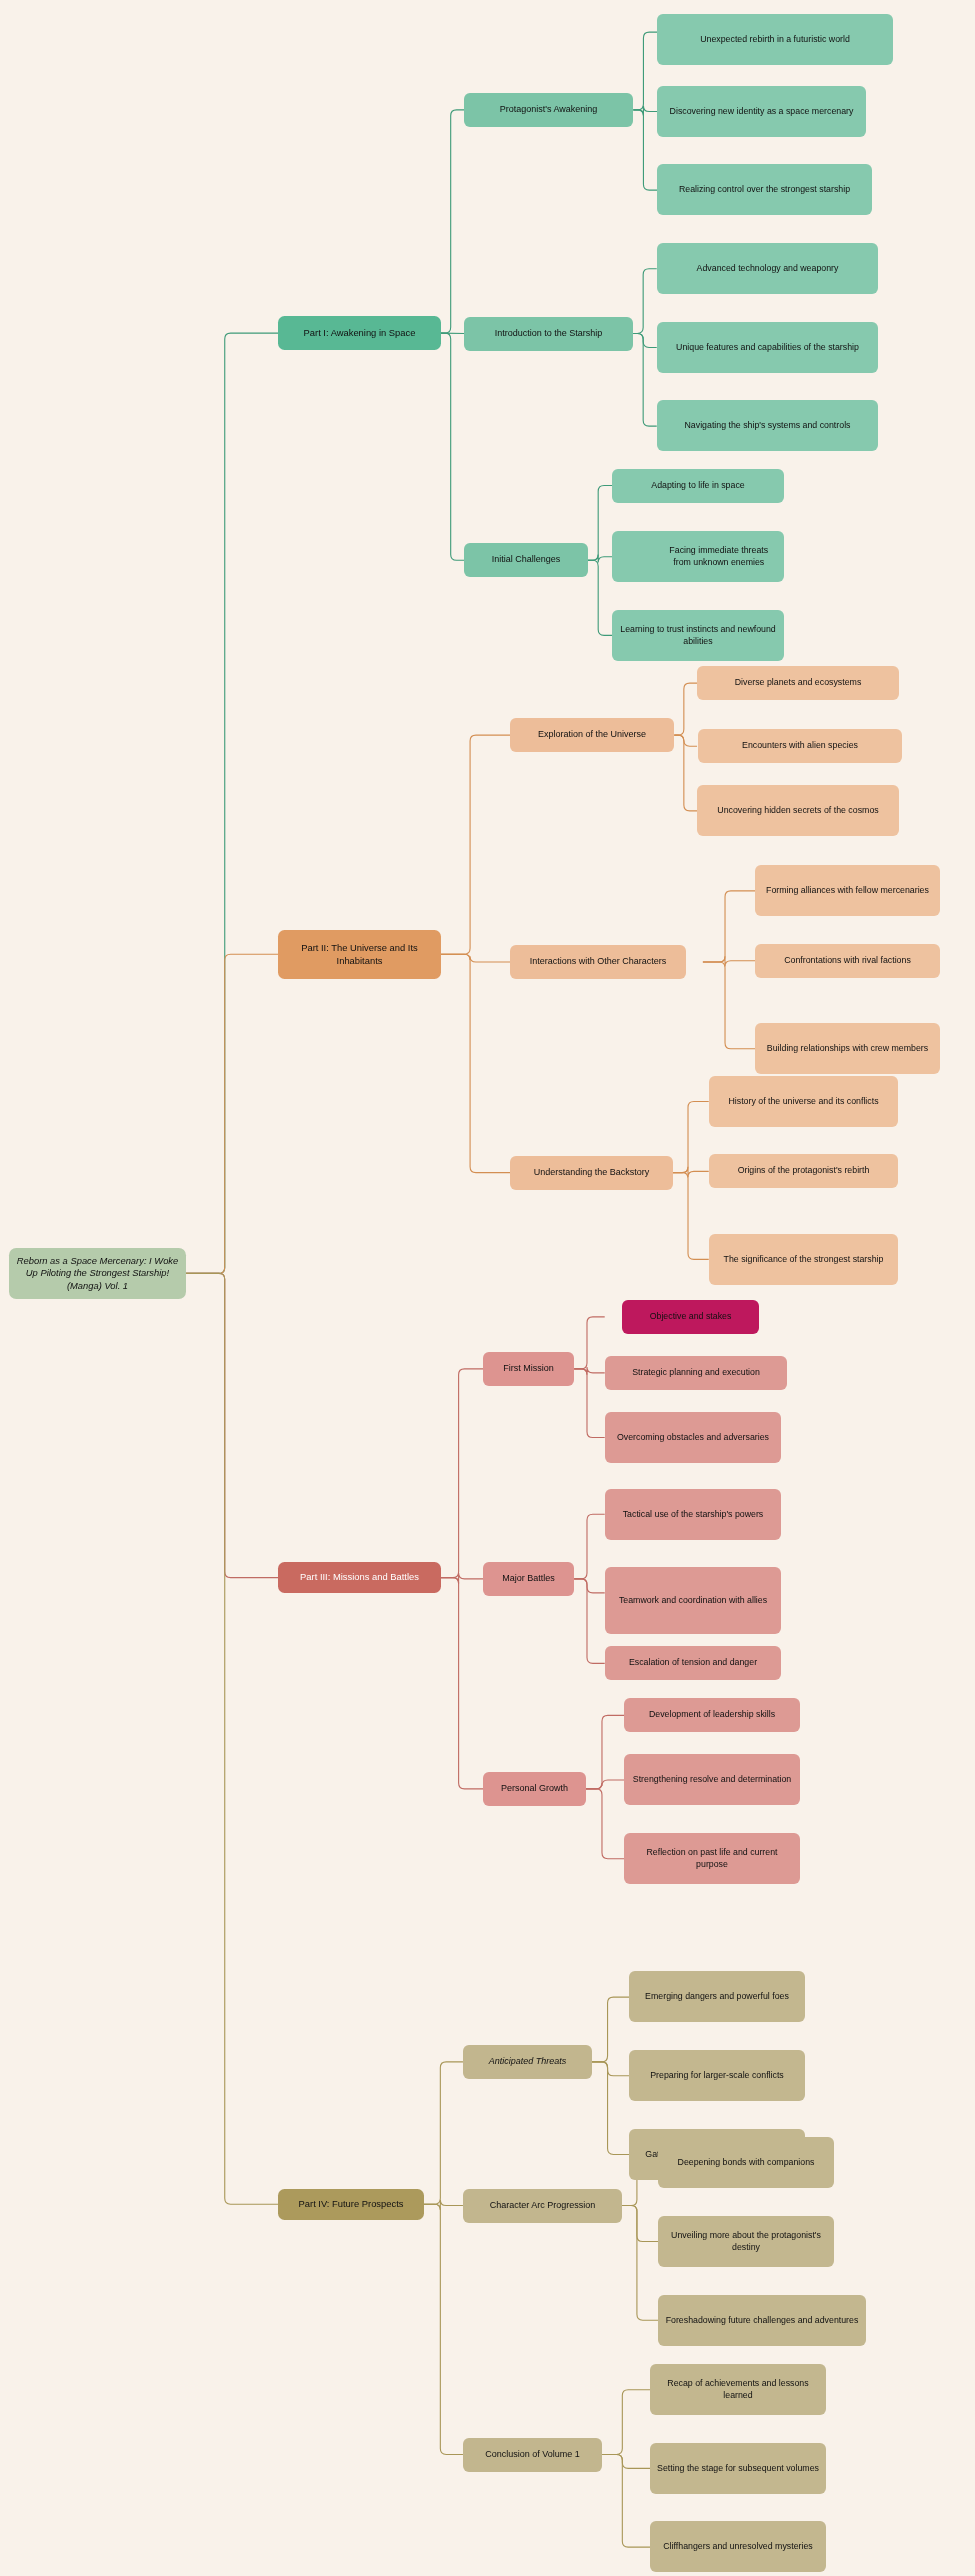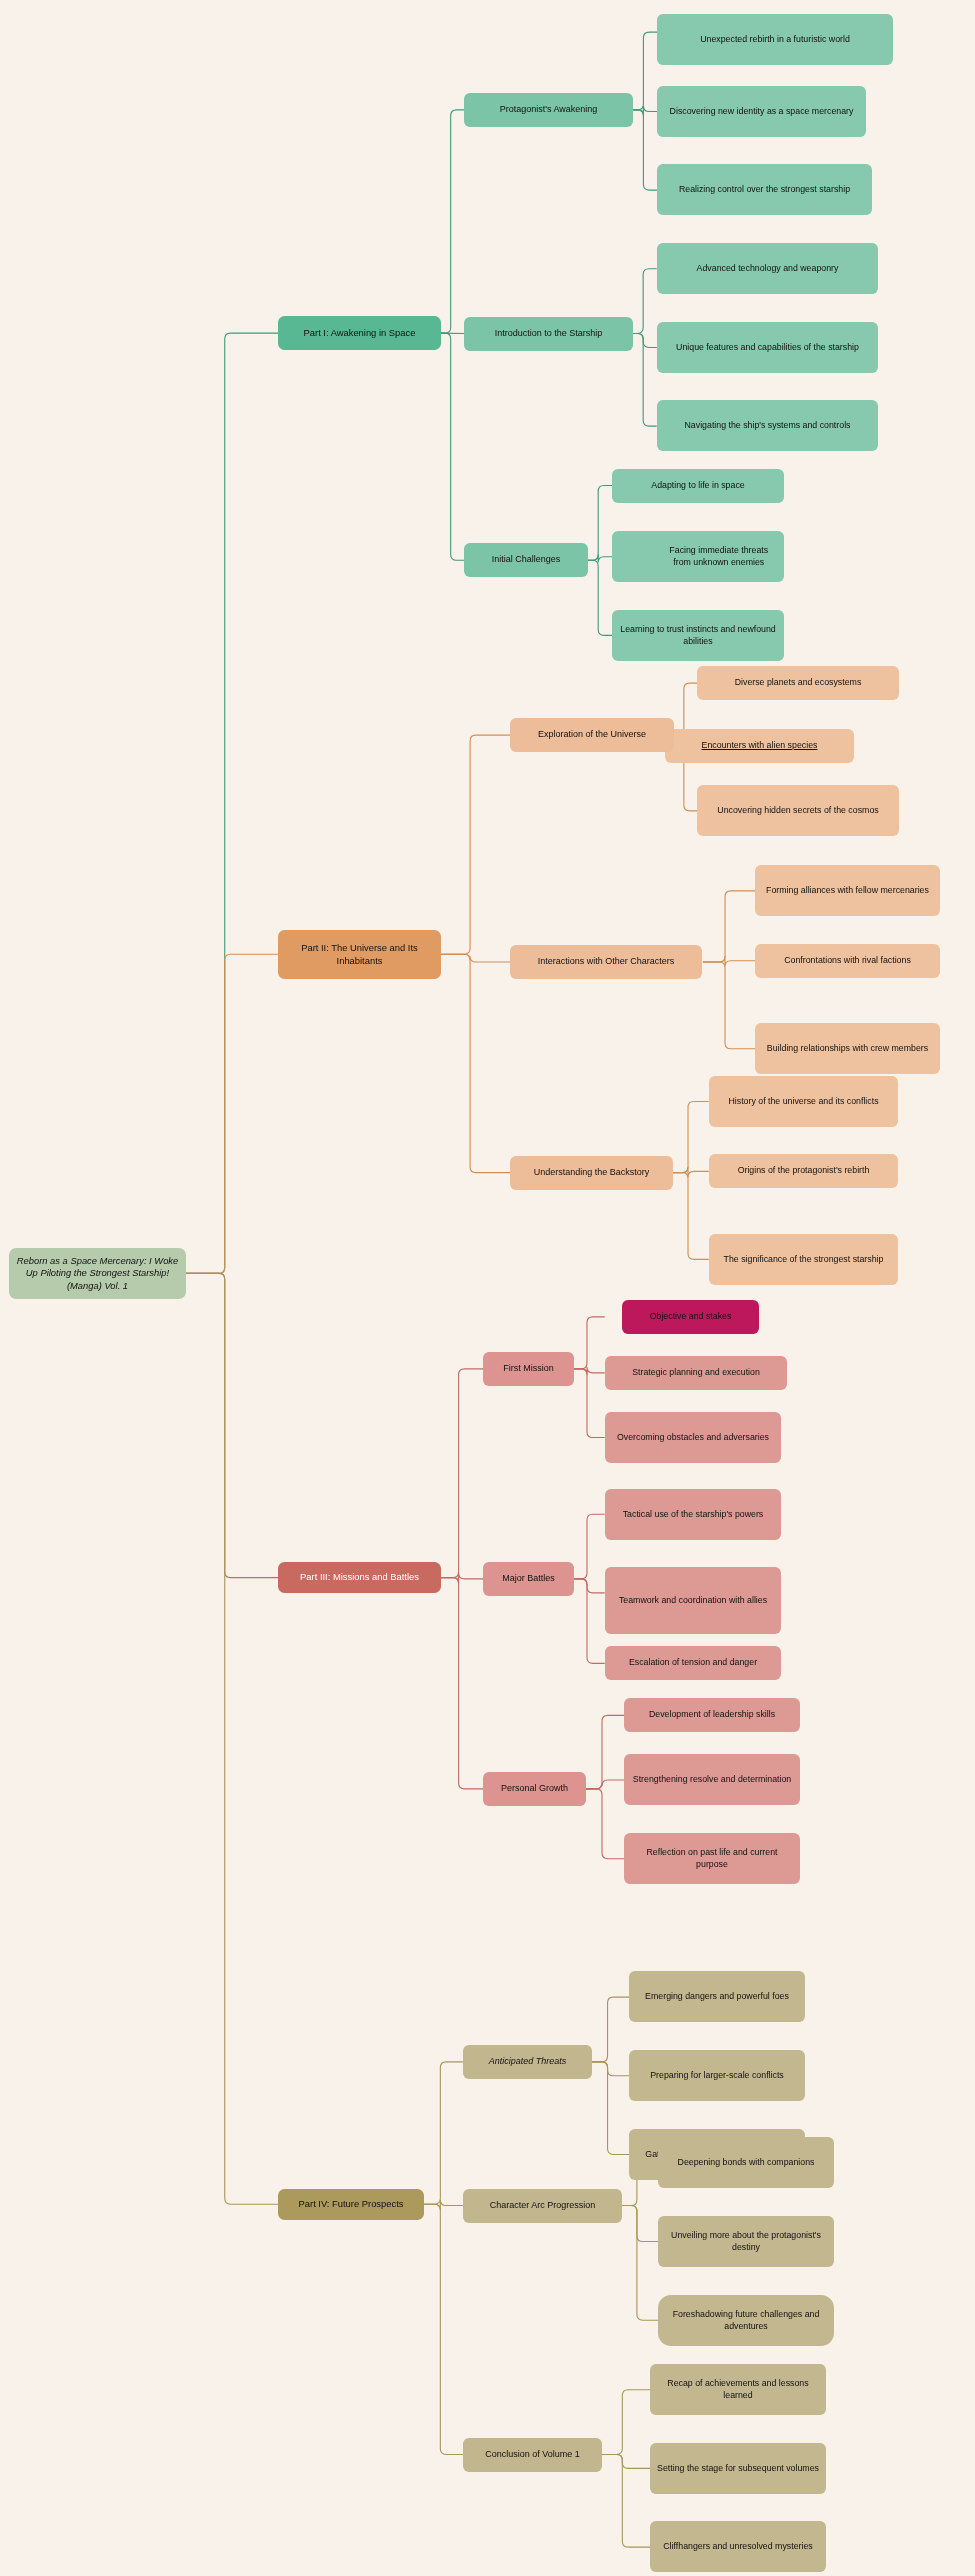--- a/index.html
+++ b/index.html
@@ -149,39 +149,39 @@
       </div>
       <div class="node lvl2" style="left: 464px; top: 543px; width: 124px; height: 34px; background: rgb(124, 196, 167); color: rgb(17, 17, 17);">
         <span>Initial Challenges</span>
       </div>
       <div class="node lvl1" style="left: 278px; top: 316px; width: 163px; height: 34px; background: rgb(88, 184, 148); color: rgb(17, 17, 17);">
         <span>Part I: Awakening in Space</span>
       </div>
       <div class="node lvl3" style="left: 697px; top: 666px; width: 202px; height: 34px; background: rgb(238, 194, 159); color: rgb(17, 17, 17);">
         <span>Diverse planets and ecosystems</span>
       </div>
-      <div class="node lvl3" style="left: 665px; top: 729px; width: 189px; height: 34px; background: rgb(238, 194, 159); color: rgb(17, 17, 17); text-decoration: underline;">
+      <div class="node lvl3" style="left: 698px; top: 729px; width: 204px; height: 34px; background: rgb(238, 194, 159); color: rgb(17, 17, 17);">
         <span>Encounters with alien species</span>
       </div>
       <div class="node lvl3" style="left: 697px; top: 785px; width: 202px; height: 51px; background: rgb(238, 194, 159); color: rgb(17, 17, 17);">
         <span>Uncovering hidden secrets of the cosmos</span>
       </div>
       <div class="node lvl2" style="left: 510px; top: 718px; width: 164px; height: 34px; background: rgb(237, 189, 153); color: rgb(17, 17, 17);">
         <span>Exploration of the Universe</span>
       </div>
       <div class="node lvl3" style="left: 755px; top: 865px; width: 185px; height: 51px; background: rgb(238, 194, 159); color: rgb(17, 17, 17);">
         <span>Forming alliances with fellow mercenaries</span>
       </div>
       <div class="node lvl3" style="left: 755px; top: 944px; width: 185px; height: 34px; background: rgb(238, 194, 159); color: rgb(17, 17, 17);">
         <span>Confrontations with rival factions</span>
       </div>
       <div class="node lvl3" style="left: 755px; top: 1023px; width: 185px; height: 51px; background: rgb(238, 194, 159); color: rgb(17, 17, 17);">
         <span>Building relationships with crew members</span>
       </div>
-      <div class="node lvl2" style="left: 510px; top: 945px; width: 192px; height: 34px; background: rgb(237, 189, 153); color: rgb(17, 17, 17);">
+      <div class="node lvl2" style="left: 510px; top: 945px; width: 176px; height: 34px; background: rgb(237, 189, 153); color: rgb(17, 17, 17);">
         <span>Interactions with Other Characters</span>
       </div>
       <div class="node lvl3" style="left: 709px; top: 1076px; width: 189px; height: 51px; background: rgb(238, 194, 159); color: rgb(17, 17, 17);">
         <span>History of the universe and its conflicts</span>
       </div>
       <div class="node lvl3" style="left: 709px; top: 1154px; width: 189px; height: 34px; background: rgb(238, 194, 159); color: rgb(17, 17, 17);">
         <span>Origins of the protagonist's rebirth</span>
       </div>
       <div class="node lvl3" style="left: 709px; top: 1234px; width: 189px; height: 51px; background: rgb(238, 194, 159); color: rgb(17, 17, 17);">
         <span>The significance of the strongest starship</span>
@@ -242,21 +242,21 @@
       </div>
       <div class="node lvl2" style="left: 463px; top: 2045px; width: 129px; height: 34px; background: rgb(194, 182, 142); color: rgb(17, 17, 17); font-style: italic;">
         <span>Anticipated Threats</span>
       </div>
       <div class="node lvl3" style="left: 658px; top: 2137px; width: 176px; height: 51px; background: rgb(195, 183, 143); color: rgb(17, 17, 17);">
         <span>Deepening bonds with companions</span>
       </div>
       <div class="node lvl3" style="left: 658px; top: 2216px; width: 176px; height: 51px; background: rgb(195, 183, 143); color: rgb(17, 17, 17);">
         <span>Unveiling more about the protagonist's destiny</span>
       </div>
-      <div class="node lvl3" style="left: 658px; top: 2295px; width: 176px; height: 51px; background: rgb(195, 183, 143); color: rgb(17, 17, 17); border-radius: 13px;">
+      <div class="node lvl3" style="left: 658px; top: 2295px; width: 208px; height: 51px; background: rgb(195, 183, 143); color: rgb(17, 17, 17);">
         <span>Foreshadowing future challenges and adventures</span>
       </div>
       <div class="node lvl2" style="left: 463px; top: 2189px; width: 159px; height: 34px; background: rgb(194, 182, 142); color: rgb(17, 17, 17);">
         <span>Character Arc Progression</span>
       </div>
       <div class="node lvl3" style="left: 650px; top: 2364px; width: 176px; height: 51px; background: rgb(195, 183, 143); color: rgb(17, 17, 17); align-items: center;">
         <span>Recap of achievements and lessons learned</span>
       </div>
       <div class="node lvl3" style="left: 650px; top: 2443px; width: 176px; height: 51px; background: rgb(195, 183, 143); color: rgb(17, 17, 17);">
         <span>Setting the stage for subsequent volumes</span>

